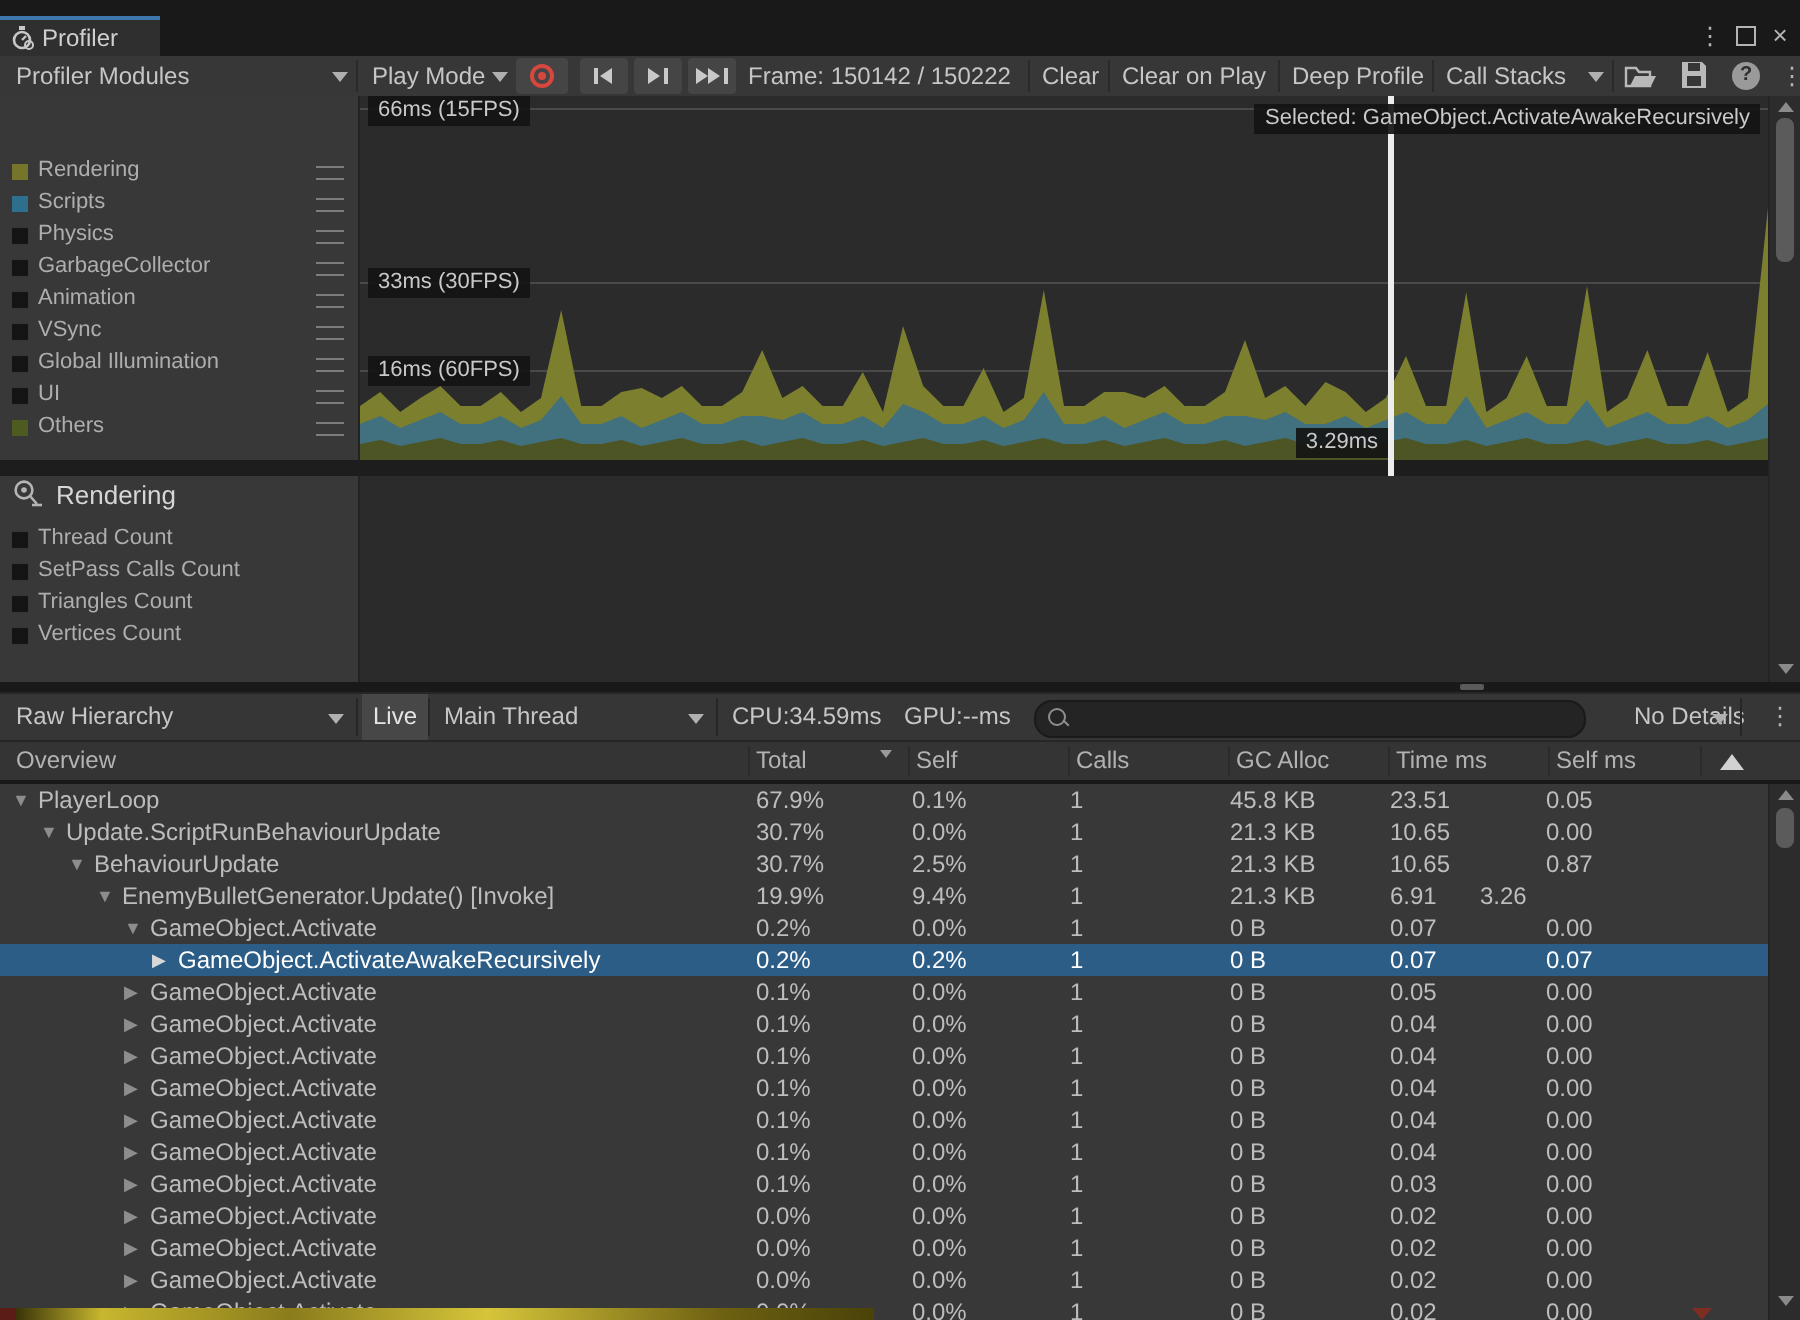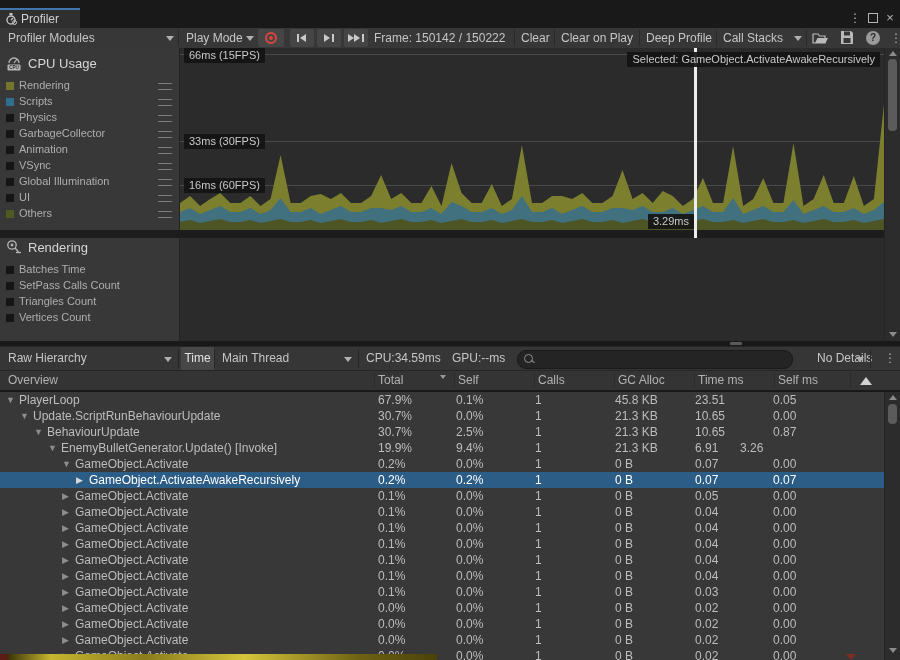--- a/index.html
+++ b/index.html
@@ -176,29 +176,20 @@
       <path d="M1 1 H11 L13 3 V14 H1 Z" fill="#b9b9b9"></path>
       <rect x="4" y="1.5" width="6" height="4" fill="#373737"></rect>
       <rect x="3.5" y="8" width="7" height="5" fill="#373737"></rect>
     </svg>
     <div id="helpIcon">?</div>
     <span id="tbKebab">⋮</span>
   </div>
 
   <div class="abs" id="modulesArea">
     <div id="sidebar">
-      <div class="modhdr" style="top:4px">
-        <svg width="16" height="16" viewBox="0 0 16 16">
-          <path d="M3 8 A5 5 0 1 1 13 8" fill="none" stroke="#b5b5b5" stroke-width="1.3"></path>
-          <line x1="8" y1="8" x2="11" y2="4" stroke="#b5b5b5" stroke-width="1.2"></line>
-          <rect x="1.5" y="9.5" width="13" height="6" rx="1" fill="#b5b5b5"></rect>
-          <text x="8" y="14.3" font-size="4.6" text-anchor="middle" fill="#333" font-family="Liberation Sans, sans-serif" font-weight="bold">CPU</text>
-        </svg>
-        <span class="mtitle">CPU Usage</span>
-      </div>
       <div id="cpuLegend">
           <div class="leg">
             <span class="sw" style="background:#76762a"></span>
             <span class="lt">Rendering</span>
             <span class="grip"></span>
           </div>
           <div class="leg">
             <span class="sw" style="background:#2e6f8e"></span>
             <span class="lt">Scripts</span>
             <span class="grip"></span>
@@ -245,21 +236,21 @@
           <circle cx="6" cy="6" r="4.2" fill="none" stroke="#b5b5b5" stroke-width="1.3"></circle>
           <circle cx="6" cy="6" r="1.4" fill="#b5b5b5"></circle>
           <line x1="9" y1="9" x2="12.5" y2="13" stroke="#b5b5b5" stroke-width="1.3"></line>
           <line x1="10" y1="13.5" x2="15" y2="13.5" stroke="#b5b5b5" stroke-width="1.3"></line>
         </svg>
         <span class="mtitle">Rendering</span>
       </div>
       <div id="renLegend">
           <div class="leg">
             <span class="sw" style="background:#151515"></span>
-            <span class="lt">Batches Time</span>
+            <span class="lt">Thread Count</span>
           </div>
           <div class="leg">
             <span class="sw" style="background:#151515"></span>
             <span class="lt">SetPass Calls Count</span>
           </div>
           <div class="leg">
             <span class="sw" style="background:#151515"></span>
             <span class="lt">Triangles Count</span>
           </div>
           <div class="leg">
@@ -298,21 +289,21 @@
   </div>
 
   <div class="abs" id="gapBar">
       <div class="nub"></div>
     </div>
 
   <div class="abs" id="threadBar">
     <span class="lbl" style="left:8px">Raw Hierarchy</span>
     <span class="dd-arrow" style="position:absolute;left:164px;top:10px"></span>
     <div class="vsep" style="left:178px;background:#272727"></div>
-    <div id="liveBtn">Time</div>
+    <div id="liveBtn">Live</div>
     <div class="vsep" style="left:214px;background:#272727"></div>
     <span class="lbl" style="left:222px">Main Thread</span>
     <span class="dd-arrow" style="position:absolute;left:344px;top:10px"></span>
     <div class="vsep" style="left:358px;background:#272727"></div>
     <span class="lbl" style="left:366px">CPU:34.59ms</span>
     <span class="lbl" style="left:452px">GPU:--ms</span>
     <div id="searchBox">
       <span class="mag"></span>
       <input value="" style="">
     </div>

